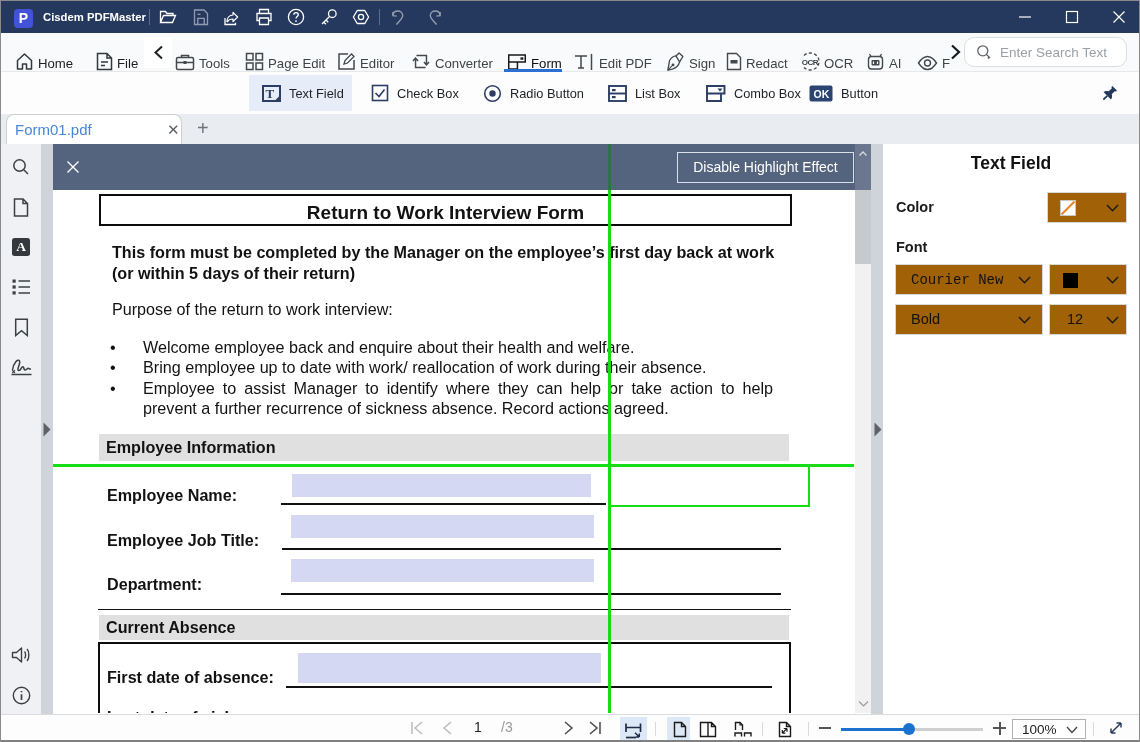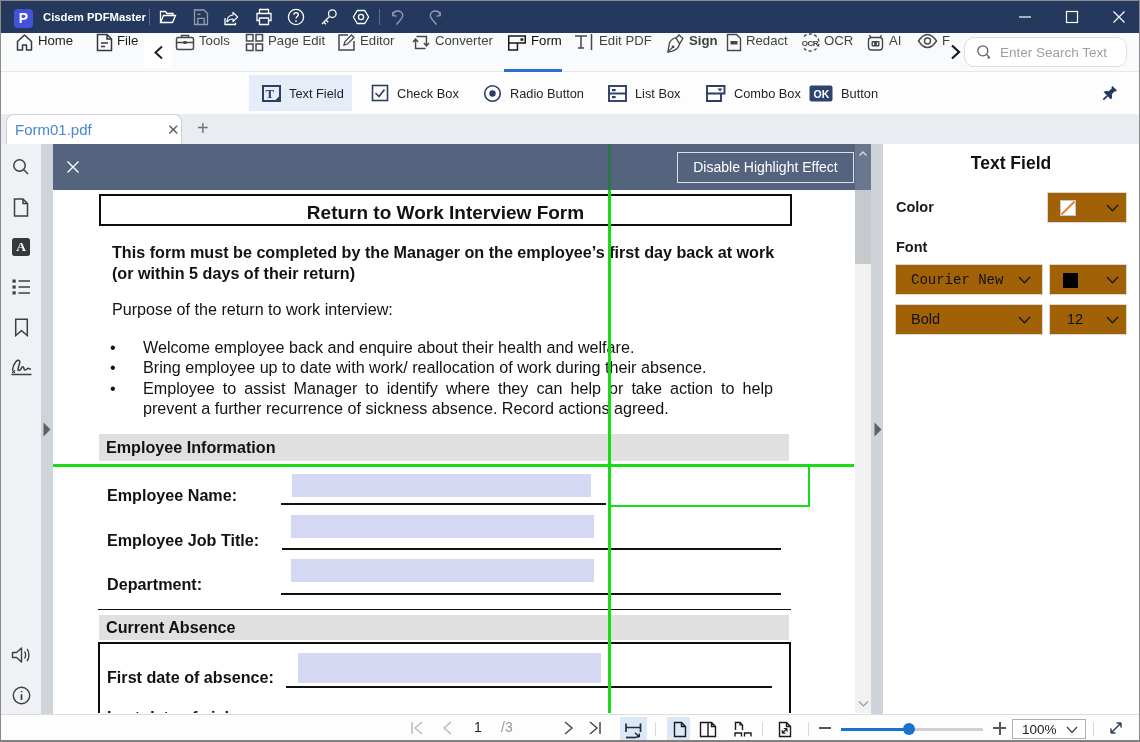--- a/index.html
+++ b/index.html
@@ -10,21 +10,21 @@
 #titlebar { position:absolute; left:1px; top:1px; width:1138px; height:32px; background:#25395e; }
 #logo { position:absolute; left:13px; top:8px; width:19px; height:19px; border-radius:4px; background:#4353d9; color:#fff; font-weight:bold; font-size:14px; text-align:center; line-height:19px; }
 #appname { position:absolute; left:42px; top:10px; color:#fff; font-size:11.3px; font-weight:bold; }
 .tsep { position:absolute; top:8px; width:1px; height:16px; background:#5c6c8b; }
 .ticon { position:absolute; top:7px; width:18px; height:18px; }
 .dim { opacity:0.5; }
 
 .winbtn { position:absolute; top:0; width:46px; height:32px; }
 
 #menubar { position:absolute; left:1px; top:33px; width:1138px; height:39px; background:#f9fafb; border-bottom:1px solid #e8e8e8; }
-.mitem { position:absolute; top:0; height:38px; display:flex; align-items:flex-start; font-size:13.2px; color:#3e4347; white-space:nowrap; }
+.mitem { position:absolute; top:0; height:38px; display:flex; align-items:flex-end; font-size:13.2px; color:#3e4347; white-space:nowrap; }
 .mitem svg { margin-right:4px; }
 #formu { position:absolute; left:504px; top:69px; width:58px; height:2.5px; background:#2a6fd1; z-index:4; }
 #searchbox { position:absolute; left:963px; top:4px; width:163px; height:30px; background:#fff; border:1px solid #dadde2; border-radius:10px; display:flex; align-items:center; }
 #searchbox span { color:#9aa0a6; font-size:13.5px; margin-left:8px; }
 
 #toolrow { position:absolute; left:1px; top:72px; width:1138px; height:42px; background:#fdfdfe; }
 .chip { position:absolute; top:3px; height:36px; background:#e7edf8; }
 .titem { position:absolute; top:0; height:42px; display:flex; align-items:center; font-size:12.8px; color:#1d2025; white-space:nowrap; }
 .titem svg { margin-right:8px; }
 
@@ -154,21 +154,21 @@
       </svg>Converter</div>
   <div class="mitem" style="left:506px; color:#0c0e10;"><svg width="20" height="19" viewBox="0 0 23 21">
         <path d="M2 3 H21 V11 H2 Z" stroke="#17191c" stroke-width="1.7" fill="none"></path>
         <path d="M2 11 V19 H12 V11" stroke="#17191c" stroke-width="1.7" fill="none"></path>
         <rect x="15.5" y="5.7" width="3.3" height="2.8" fill="#17191c"></rect>
       </svg>Form</div>
   <div class="mitem" style="left:573px;"><svg width="21" height="18" viewBox="0 0 21 18">
         <path d="M1 3 H13 M7 3 V15 M4 15 H10" stroke="#43484d" stroke-width="1.5" fill="none"></path>
         <path d="M17.5 1 V17" stroke="#43484d" stroke-width="1.5"></path>
       </svg>Edit PDF</div>
-  <div class="mitem" style="left:664px;font-weight:bold;"><svg width="20" height="20" viewBox="0 0 21 21">
+  <div class="mitem" style="left:664px;"><svg width="20" height="20" viewBox="0 0 21 21">
         <path d="M3 20 L4.8 10 C 6.6 6.9, 9 5.4, 11.5 5.2 L 15.3 11.5 C 14.5 14.9, 11.8 17.8, 7.8 19 Z" stroke="#43484d" stroke-width="1.4" fill="none" stroke-linejoin="round"></path>
         <circle cx="8.4" cy="14.6" r="1.5" fill="#43484d"></circle>
         <path d="M3 20 L7.3 15.7" stroke="#43484d" stroke-width="1.2"></path>
         <path d="M11.5 5.2 L14.8 2 L18.8 5.8 L15.3 11.5" stroke="#43484d" stroke-width="1.4" fill="none" stroke-linejoin="round"></path>
       </svg>Sign</div>
   <div class="mitem" style="left:725px;"><svg width="16" height="19" viewBox="0 0 16 19">
         <path d="M1.5 1.5 H10.5 L14.5 5.5 V17.5 H1.5 Z" stroke="#43484d" stroke-width="1.4" fill="none"></path>
         <rect x="4.5" y="8" width="7" height="3.5" fill="#43484d"></rect>
       </svg>Redact</div>
   <div class="mitem" style="left:799px;"><svg width="20" height="19" viewBox="0 0 20 19">

